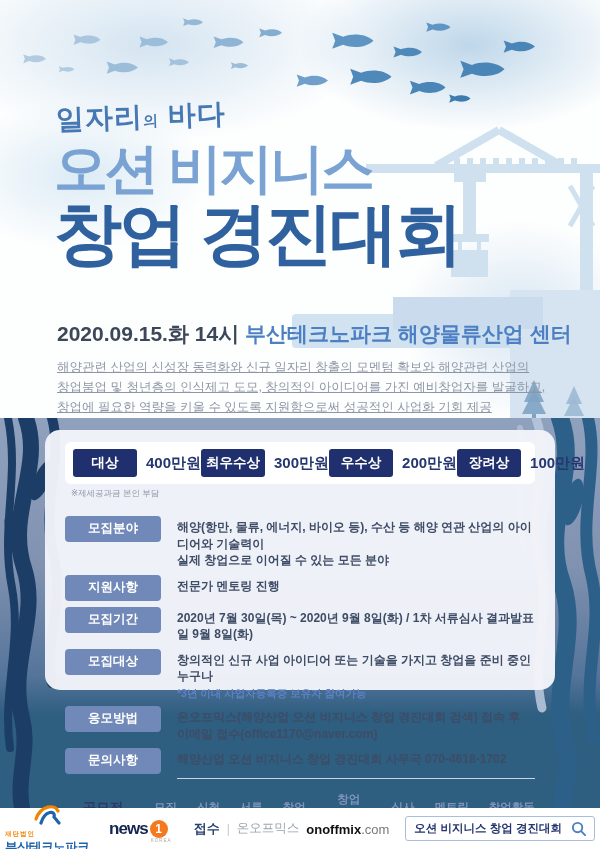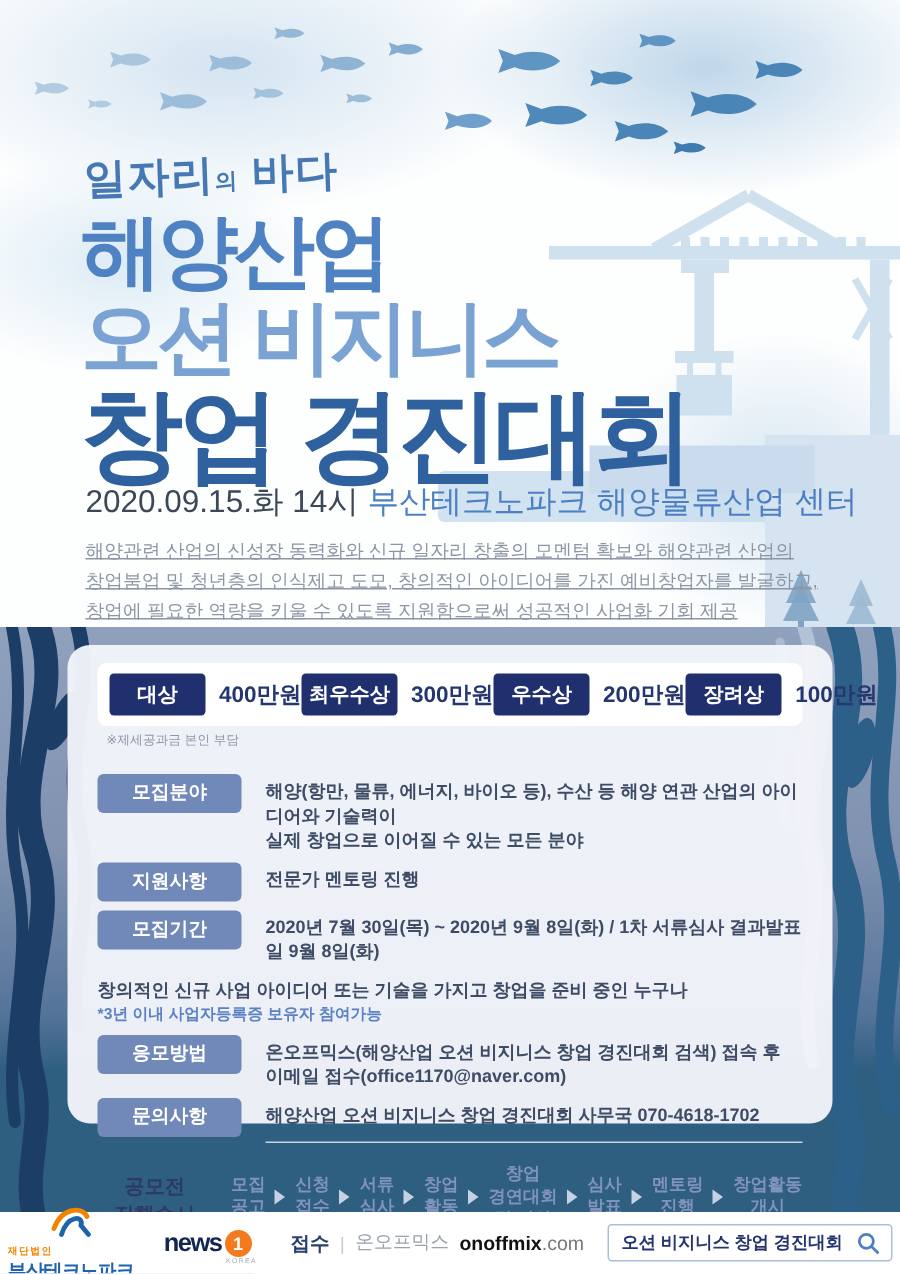--- a/index.html
+++ b/index.html
@@ -17,31 +17,31 @@
 
   
   .tagline{left:56px;top:98px;color:#4679b4;font-weight:900;transform:rotate(-2deg);letter-spacing:1px;}
   .tagline .big{font-size:28px;}
   .tagline .small{font-size:15px;}
   .title{left:54px;top:140px;font-weight:900;letter-spacing:-3px;line-height:1.06;}
   .title .t1{font-size:54px;color:#4f82c2;}
   .title .t2{font-size:54px;color:#7aa3d4;}
   .title .t3{font-size:68px;color:#30619f;}
 
-  .date-row{left:57px;top:320px;font-size:21px;font-weight:normal;white-space:nowrap;}
+  .date-row{left:57px;top:320px;font-size:21px;font-weight:bold;white-space:nowrap;}
   .date-dark{color:#3c4757;}
   .date-venue{color:#4d80c3;}
   .desc{left:57px;top:357px;font-size:12.5px;color:#8d96a5;line-height:1.6;white-space:nowrap;text-decoration:underline;}
 
   
   .band{left:0;top:418px;width:600px;height:390px;
     background:linear-gradient(180deg,#90a1be 0%,#8092b0 38%,#55749a 66%,#2e5e80 76%,#2e5e80 100%);}
 
   
-  .panel{left:45px;top:430px;width:510px;height:319px;background:rgba(242,244,249,0.97);
+  .panel{left:45px;top:430px;width:510px;height:260px;background:rgba(242,244,249,0.97);
     border-radius:15px;box-sizing:border-box;padding:12px 20px 0 20px;}
   .prize-bar{background:#ffffff;border-radius:6px;padding:7px 8px;display:flex;align-items:center;justify-content:space-between;}
   .prize-pair{display:flex;align-items:center;}
   .prize-pill{background:#20306e;color:#fff;font-weight:bold;font-size:13.5px;width:64px;padding:5px 0;text-align:center;border-radius:3px;}
   .prize-amt{color:#25376f;font-weight:bold;font-size:15px;margin-left:9px;white-space:nowrap;}
   .prize-note{margin:4px 0 16px 6px;font-size:8.5px;color:#8d95a6;}
   .details{margin-top:7px;}
   .detail-row{display:flex;margin-bottom:6px;}
   .detail-label{flex:0 0 96px;background:#7189b8;color:#fff;text-align:center;border-radius:4px;
     font-size:12.5px;font-weight:bold;padding:4px 0 5px;align-self:flex-start;margin-right:16px;}
@@ -154,21 +154,20 @@
     <polygon points="14,14 26,38 2,38" fill="#7fa3c4" opacity="0.9"></polygon>
     <rect x="12" y="38" width="4" height="6" fill="#7fa3c4"></rect>
     <polygon points="54,10 62,28 46,28" fill="#9cb8d3" opacity="0.9"></polygon>
     <polygon points="54,20 64,40 44,40" fill="#9cb8d3" opacity="0.9"></polygon>
   </svg>
 
   <div class="abs tagline">
     <span class="big">일자리</span><span class="small">의</span><span class="big"> 바다</span>
   </div>
   <div class="abs title">
-    <div class="t1">해양산업</div>
     <div class="t2">오션 비지니스</div>
     <div class="t3">창업 경진대회</div>
   </div>
 
   <div class="abs date-row">
     <span class="date-dark">2020.09.15.화 14시 </span><span class="date-venue">부산테크노파크 해양물류산업 센터</span>
   </div>
 
   <div class="abs desc">
     <div>해양관련 산업의 신성장 동력화와 신규 일자리 창출의 모멘텀 확보와 해양관련 산업의</div>
@@ -231,20 +230,21 @@
             <div>전문가 멘토링 진행</div>
           </div>
         </div>
         <div class="detail-row">
           <div class="detail-label">모집기간</div>
           <div class="detail-content">
             <div>2020년 7월 30일(목) ~ 2020년 9월 8일(화) / 1차 서류심사 결과발표일 9월 8일(화)</div>
           </div>
         </div>
         <div class="detail-row">
+          <div class="detail-label">모집대상</div>
           <div class="detail-content">
             <div>창의적인 신규 사업 아이디어 또는 기술을 가지고 창업을 준비 중인 누구나</div>
             <div class="detail-note">*3년 이내 사업자등록증 보유자 참여가능</div>
           </div>
         </div>
         <div class="detail-row">
           <div class="detail-label">응모방법</div>
           <div class="detail-content">
             <div>온오프믹스(해양산업 오션 비지니스 창업 경진대회 검색) 접속 후</div>
             <div>이메일 접수(office1170@naver.com)</div>

